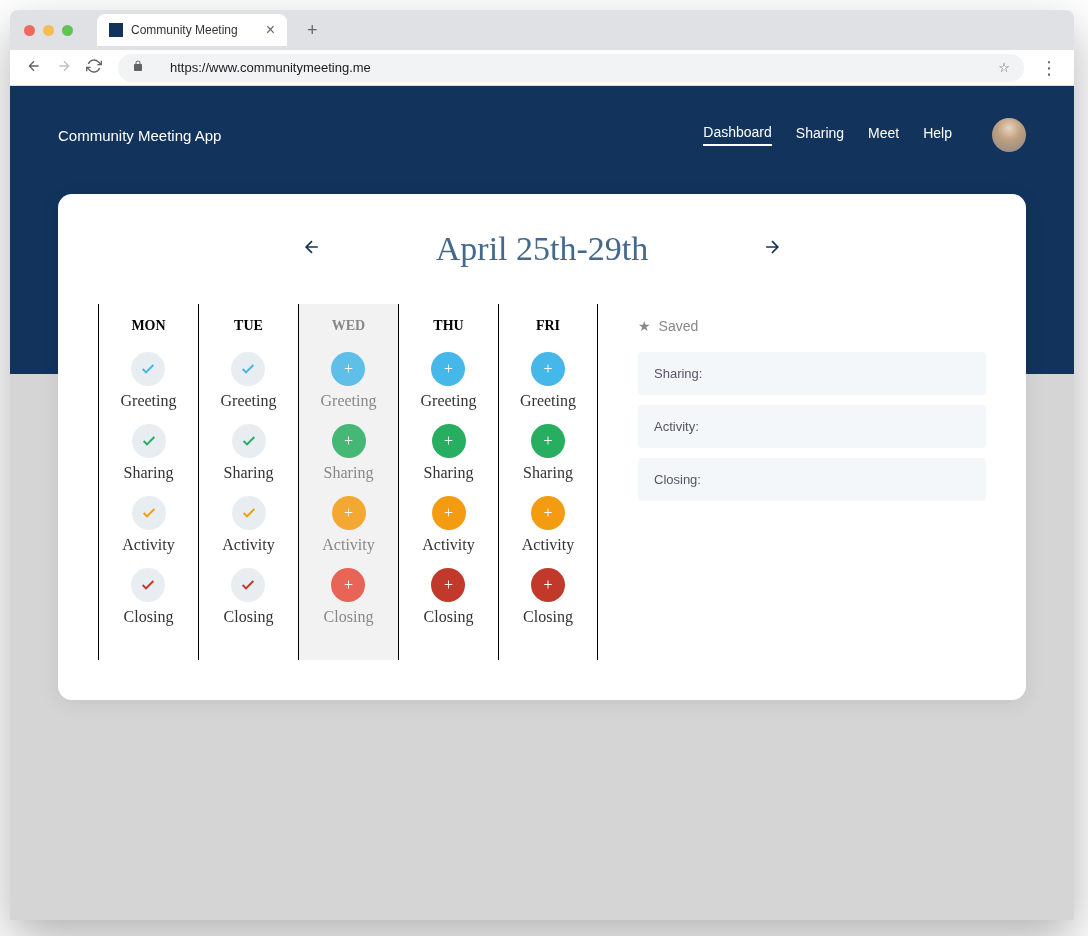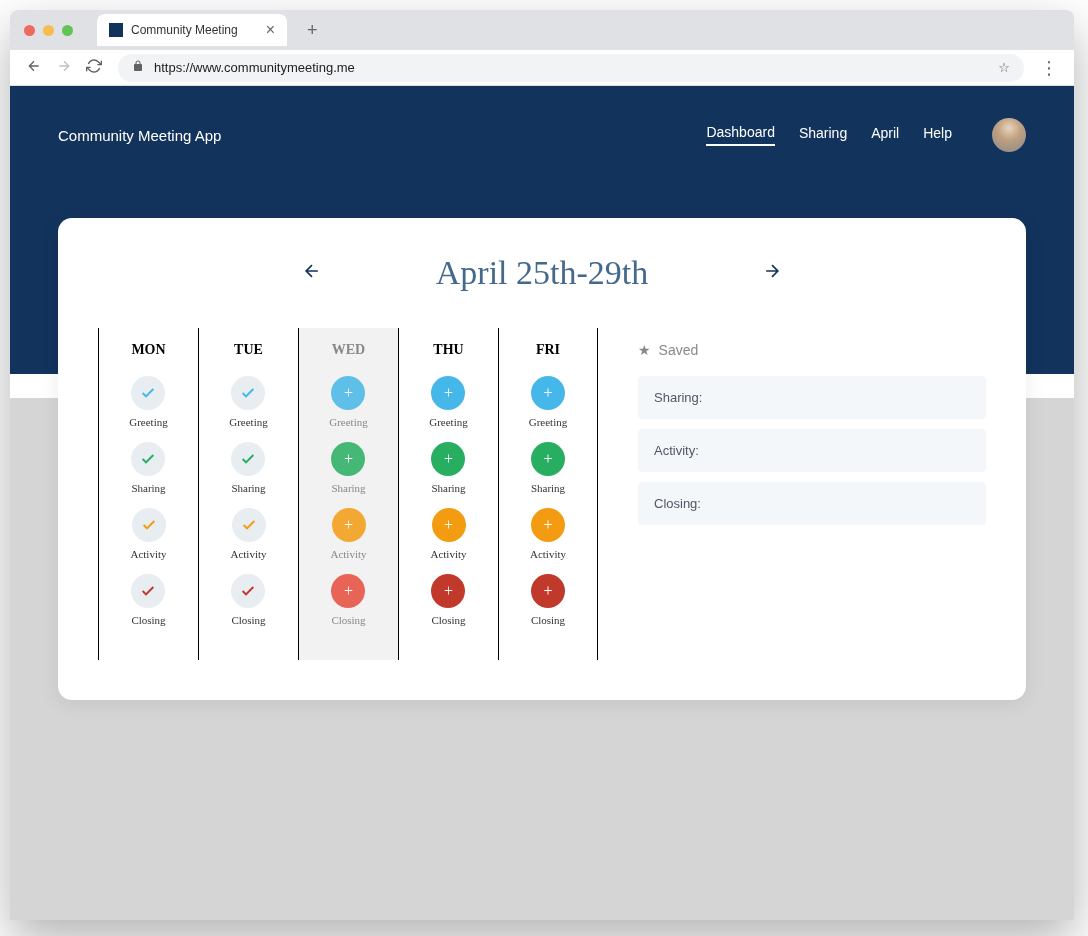--- a/index.html
+++ b/index.html
@@ -15,27 +15,27 @@
 .dot.green { background: #61C454; }
 .tab { background: #fff; border-radius: 8px 8px 0 0; height: 32px; margin-left: 16px; display: flex; align-items: center; padding: 0 12px; gap: 8px; min-width: 190px; font-size: 12px; color: #333; }
 .tab-favicon { width: 14px; height: 14px; background: #12335C; }
 .tab-close { margin-left: auto; font-size: 16px; color: #666; }
 .new-tab { color: #666; font-size: 18px; margin-left: 12px; }
 
 .url-bar { background: #fff; height: 36px; display: flex; align-items: center; padding: 0 16px; gap: 16px; border-bottom: 1px solid #ddd; }
 .nav-arrows { display: flex; gap: 14px; color: #5f6368; }
 .nav-arrows svg { width: 16px; height: 16px; }
 .url-field { flex: 1; background: #F1F3F4; border-radius: 20px; height: 28px; display: flex; align-items: center; padding: 0 14px; gap: 10px; font-size: 13px; color: #202124; }
-.url-field .url-text { flex: 1; }
+.url-field .url-text { flex: 1; margin-left: 16px; }
 .lock-icon { color: #5f6368; }
 .star-icon-url { color: #5f6368; margin-left: auto; }
 .menu-dots { color: #5f6368; font-size: 18px; }
 
 
-.app { flex: 1; display: flex; flex-direction: column; overflow: hidden; gap: 24px; }
+.app { flex: 1; display: flex; flex-direction: column; overflow: hidden; }
 .app-top { background: #12335C; padding: 32px 48px 0; color: #fff; }
 .app-header { display: flex; align-items: center; margin-bottom: 70px; }
 .app-title { font-size: 15px; font-weight: 400; }
 .nav { margin-left: auto; display: flex; gap: 24px; align-items: center; font-size: 14px; }
 .nav-item { cursor: pointer; padding-bottom: 4px; }
 .nav-item.active { border-bottom: 2px solid #fff; }
 .avatar { width: 34px; height: 34px; border-radius: 50%; background: radial-gradient(circle at 50% 30%, #e8d5c0 0%, #c0a080 40%, #888 100%); margin-left: 16px; }
 
 .hero { display: flex; align-items: flex-start; justify-content: space-between; margin-bottom: 48px; padding: 0 0 0 0; }
 .hero-text h1 { font-family: Georgia, serif; font-size: 50px; font-weight: 400; margin-bottom: 20px; }
@@ -52,21 +52,21 @@
 .content-row { display: flex; gap: 40px; }
 .week-grid { display: flex; font-family: Liberation Serif, serif; }
 .day-col { width: 100px; display: flex; flex-direction: column; align-items: center; padding: 14px 0 20px; border-left: 1px solid #000; }
 .day-col:last-child { border-right: 1px solid #000; }
 .day-col.highlight { background: #F2F2F2; }
 .day-label { font-weight: 700; font-size: 14px; margin-bottom: 18px; color: #000; }
 .day-col.highlight .day-label { color: #888; }
 .day-col.highlight .slot-label { color: #888; }
 .slot { display: flex; flex-direction: column; align-items: center; margin-bottom: 14px; }
 .circle { width: 34px; height: 34px; border-radius: 50%; display: flex; align-items: center; justify-content: center; margin-bottom: 6px; cursor: pointer; color: #fff; font-size: 16px; }
-.slot-label { font-size: 11px; color: #333; text-align: right; }
+.slot-label { font-size: 16px; color: #333; text-align: right; }
 
 
 .c-blue-light { background: #E8EDF1; }
 .c-blue { background: #45B7E8; }
 .c-green { background: #27AE60; }
 .c-orange { background: #F39C12; }
 .c-red { background: #C0392B; }
 .c-red-light { background: #E74C3C; }
 .check { width: 16px; height: 16px; }
 .check.blue { color: #45B7E8; }
@@ -120,21 +120,21 @@
     <span class="menu-dots">⋮</span>
   </div>
 
   <div class="app">
     <div class="app-top">
       <div class="app-header">
         <div class="app-title">Community Meeting App</div>
         <div class="nav">
           <span class="nav-item active">Dashboard</span>
             <span class="nav-item">Sharing</span>
-            <span class="nav-item">April</span>
+            <span class="nav-item">Meet</span>
             <span class="nav-item">Help</span>
           <div class="avatar"></div>
         </div>
       </div>
       <div class="hero">
         <div class="hero-text">
           <h1>Hi Jessica,</h1>
           <p>It's Wednesday, April 27th</p>
         </div>
         <button class="start-btn">Start Meeting</button>

